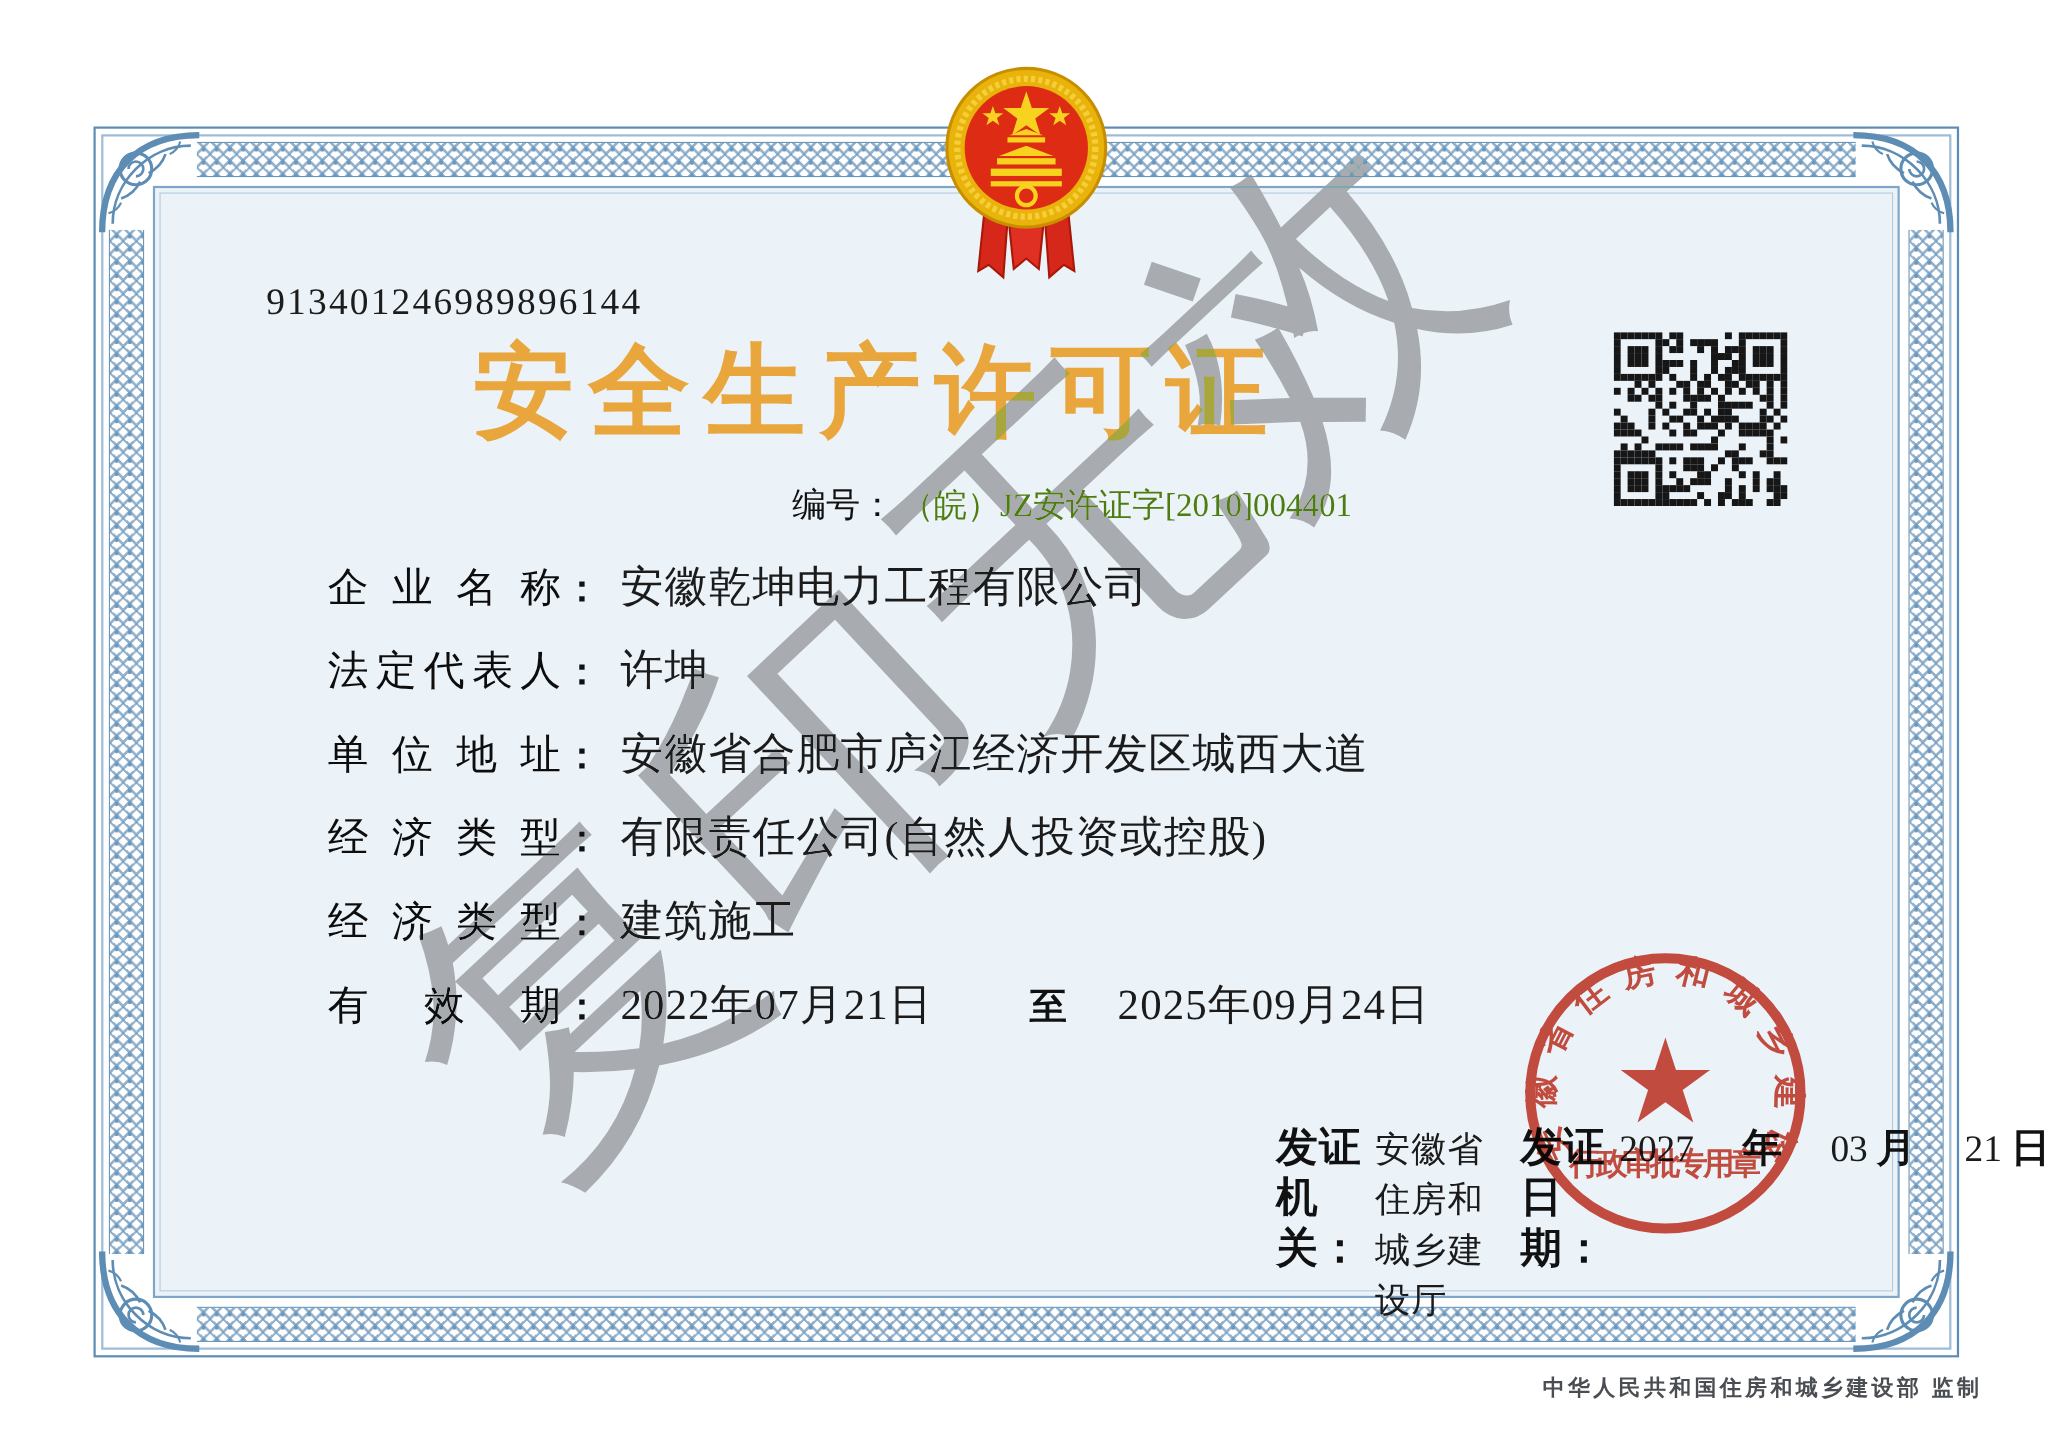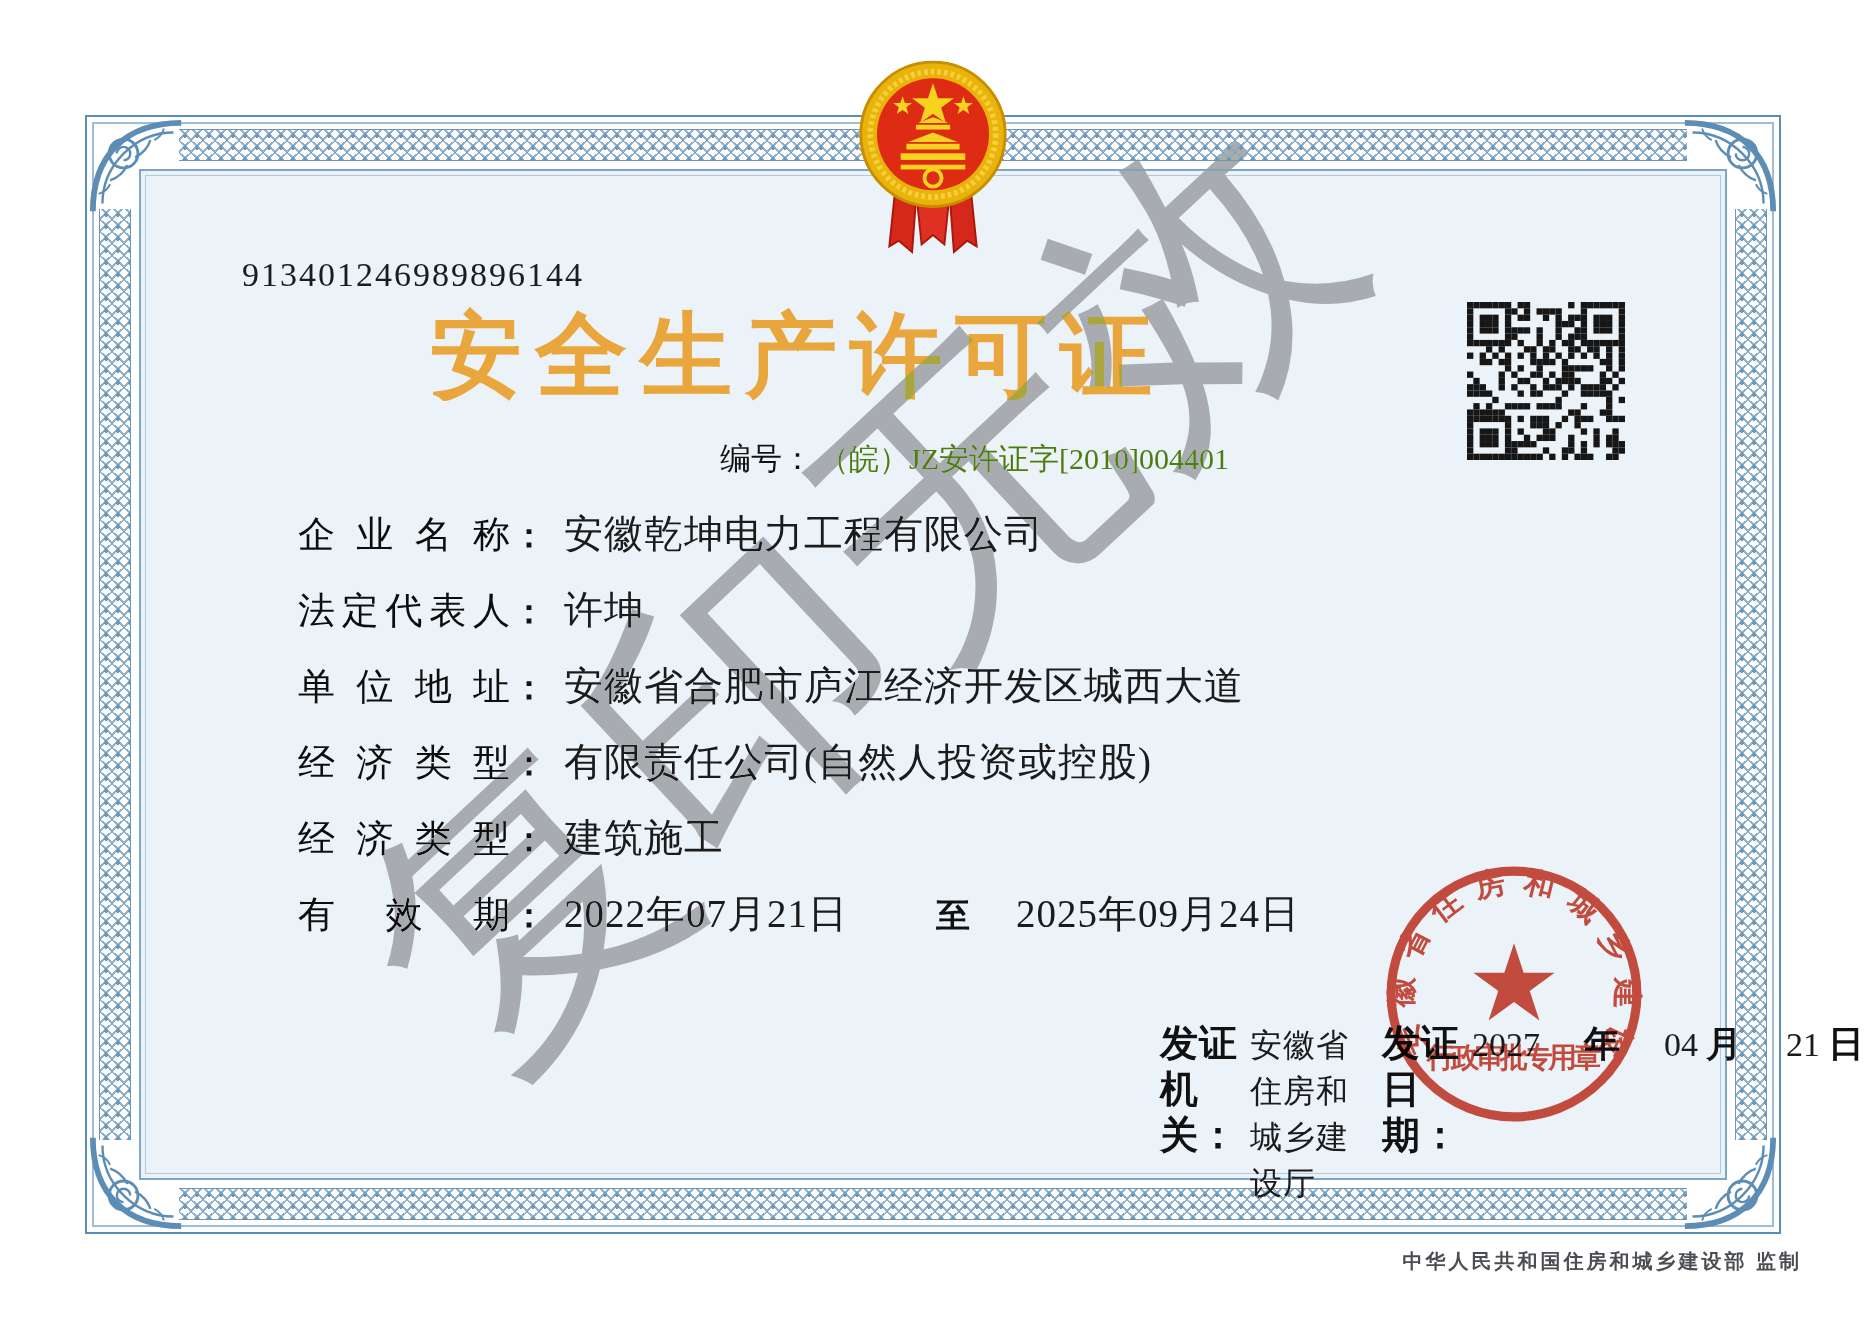--- a/index.html
+++ b/index.html
@@ -545,21 +545,21 @@
 
 <div class="issue">
   <div class="row2">
     <span class="lab">发证机关：</span>
     <span class="val">安徽省住房和城乡建设厅</span>
   </div>
   <div class="row2">
     <span class="lab">发证日期：</span>
     <span class="num g1">2027</span>
     <span class="unit g2">年</span>
-    <span class="num g2">04</span>
+    <span class="num g2">03</span>
     <span class="unit g3">月</span>
     <span class="num g2">21</span>
     <span class="unit g3">日</span>
   </div>
 </div>
 
 <svg class="seal" viewBox="0 0 260 260">
   <circle cx="130" cy="130" r="121" fill="none" stroke="#cf4130" stroke-width="9"></circle>
   <defs>
     <path id="sealArc" d="M 45,185 A 101,101 0 1 1 215,185" fill="none"></path>

